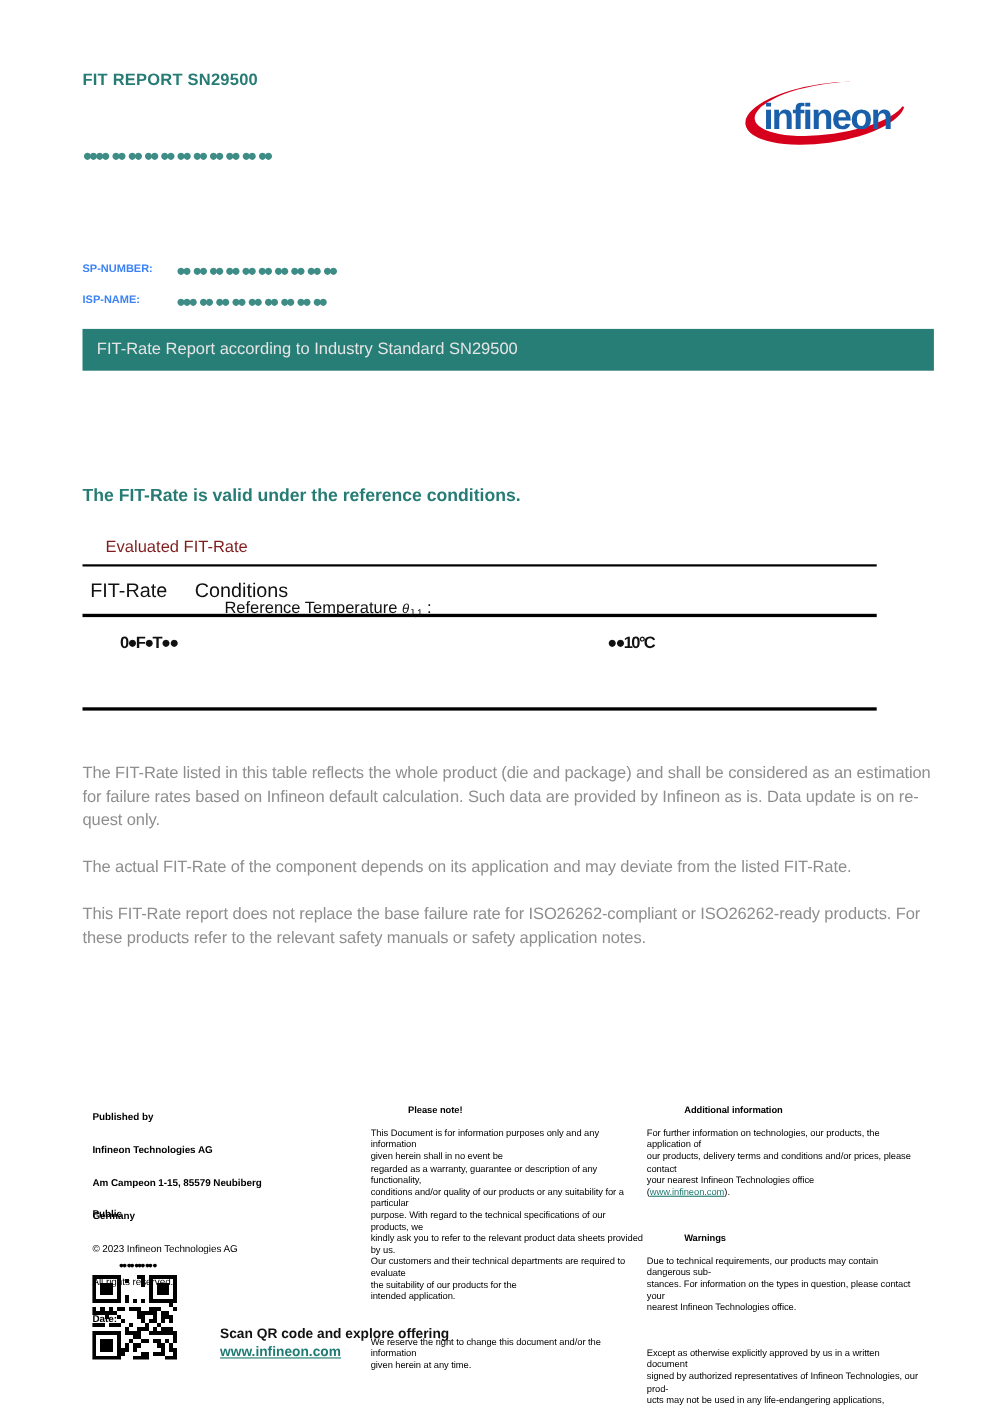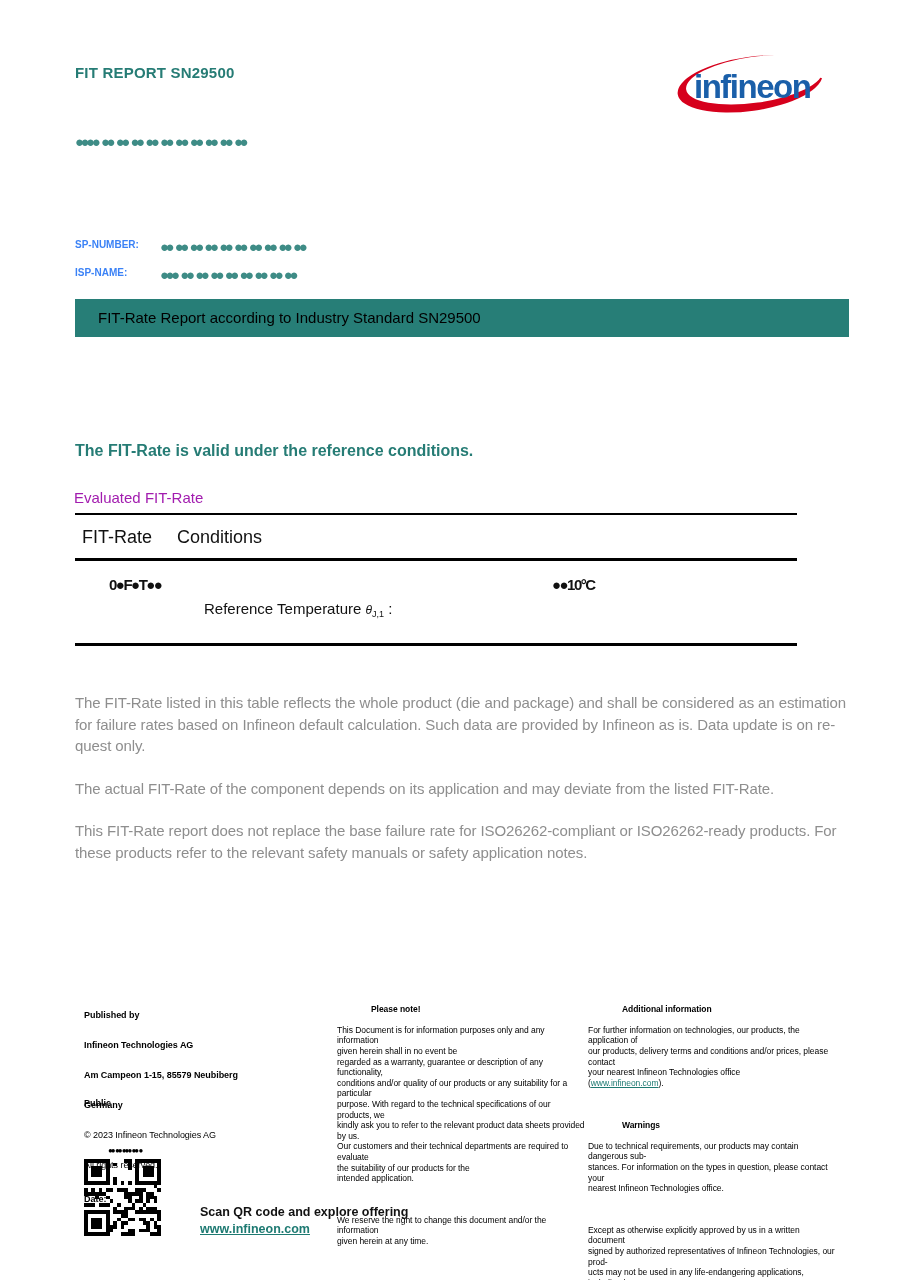--- a/index.html
+++ b/index.html
@@ -4,55 +4,55 @@
 <style>
   html,body { margin:0; padding:0; background:#ffffff; }
   .page {
     position:relative; width:905px; height:1280px; background:#ffffff;
     font-family:"Liberation Sans", sans-serif; color:#000; overflow:hidden;border-radius:24px;
   }
   .abs { position:absolute; }
 
   
   .doc-title { left:75px; top:64px; font-size:15px; font-weight:bold; color:#267C75; letter-spacing:0.2px; }
-  .logo { left:674px; top:53px; width:150px; height:62px; }
+  .logo { left:674px; top:72px; width:150px; height:62px; }
 
   
   .redact { letter-spacing:-3.5px; word-spacing:3px; white-space:nowrap; }
   .redact.teal { color:#3E8C86; font-size:15px; }
   .redact-line1 { left:75px; top:133px; }
 
   .meta-label { font-size:10px; font-weight:bold; color:#3b82f6; }
   .sp-label  { left:75px;  top:239px; }
   .sp-value  { left:160px; top:238px; }
   .isp-label { left:75px;  top:267px; }
   .isp-value { left:160px; top:266px; }
 
   .banner {
     left:75px; top:299px; width:774px; height:38px; background:#277E77;
-    color:#000000; font-size:15px; line-height:38px; padding-left:23px;
+    color:#e5e5e5; font-size:15px; line-height:38px; padding-left:13px;
     box-sizing:border-box;
   }
 
   .teal-heading { font-size:16px; font-weight:bold; color:#267C75; line-height:23px; white-space:pre-line; width:740px; }
   .heading1 { left:75px; top:370px; }
   .heading2 { left:75px; top:439px; }
 
   
-  .tbl-caption { left:74px; top:489px; font-size:15px; color:#a21caf; }
+  .tbl-caption { left:96px; top:489px; font-size:15px; color:#7f1d1d; }
   .rule { left:75px; background:#000; }
   .rule-1 { top:513px; width:722px; height:2px; }
   .rule-2 { top:558px; width:722px; height:3px; }
   .rule-3 { top:643px; width:722px; height:3px; }
   .col-head { font-size:18px; color:#111; }
   .col1-head { left:82px;  top:527px; }
   .col2-head { left:177px; top:527px; }
   .row-text { font-size:15px; color:#111;margin-left:27px; }
   .fit-value   { left:82px;  top:576px; font-weight:bold; letter-spacing:-1.5px; }
-  .cond-label  { left:177px; top:600px; }
+  .cond-label  { left:177px; top:544px; }
   .cond-value  { left:525px; top:576px; font-weight:bold; letter-spacing:-1.5px; }
   .theta { font-style:italic; font-size:12px; }
   .theta-sub { font-size:9px; vertical-align:-3px; }
 
   
   .body-p { left:75px; width:795px; font-size:15px; color:#8E8E8E; line-height:21.5px; white-space:pre-line; letter-spacing:-0.1px; }
   .p1 { top:692px; }
   .p2 { top:778px; }
   .p3 { top:820px; }
 

